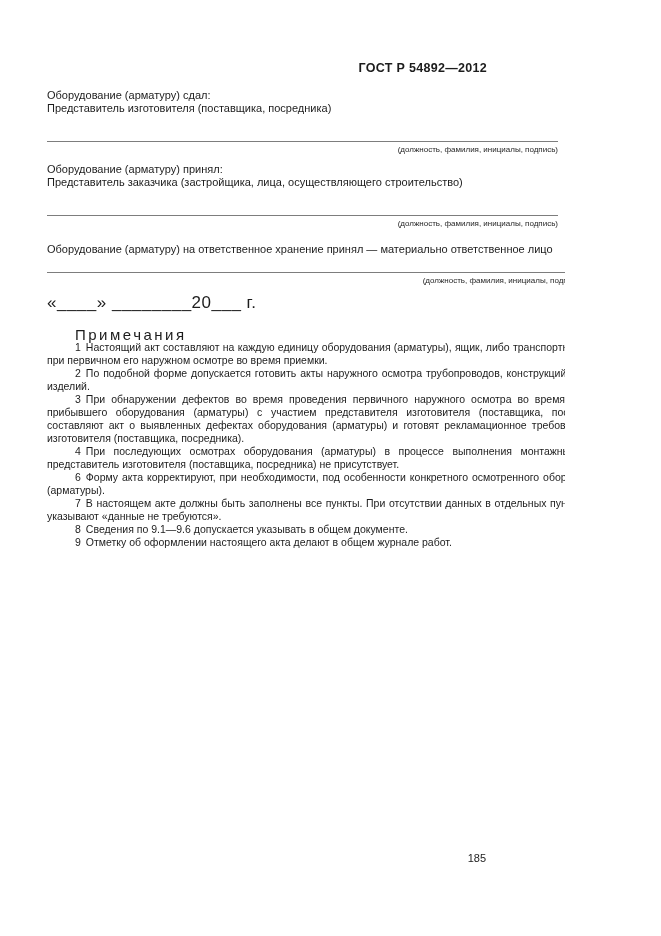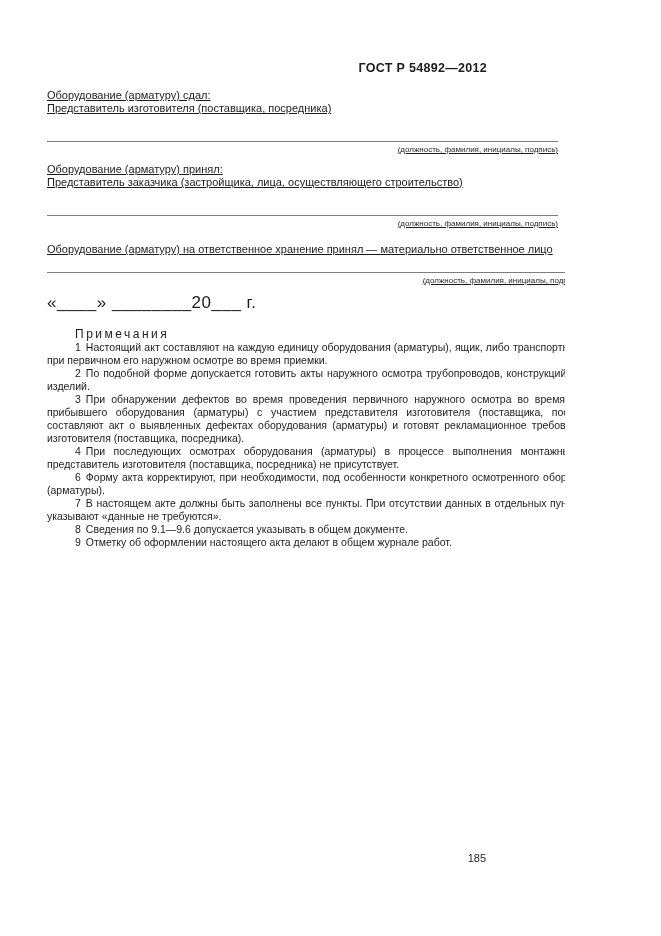--- a/index.html
+++ b/index.html
@@ -21,21 +21,21 @@
     font-weight: bold;
     letter-spacing: 0.3px;
   }
   .content {
     position: absolute;
     left: 47px;
     top: 89px;
     width: 565px;
   }
   .t11 { font-size: 11px; line-height: 13px; }
-  .sig-block { margin: 0; text-decoration: underline; }
+  .sig-block { margin: 0; }
   .sig-row { display: flex; align-items: flex-end; }
   .sig-line {
     display: inline-block;
     border-bottom: 1px solid #7d7d7d;
     height: 8px;
   }
   .line-short { width: 511px; }
   .line-full  { width: 536px; }
   .stamp {
     font-size: 9px;
@@ -58,21 +58,21 @@
   .sigrow-gap3 { margin-top: 2px; }
   .date-row {
     margin-top: 11px;
     font-size: 17px;
     line-height: 13px;
     letter-spacing: 0.5px;
     white-space: pre;
   }
   .notes { margin-top: 19px; }
   .notes-title {
-    font-size: 12px;
+    font-size: 15px;
     line-height: 13px;
     letter-spacing: 2.5px;
     margin-left: 28px;
   }
   .note-item {
     font-size: 10.5px;
     line-height: 13px;
     text-align: justify;
     text-indent: 28px;
     margin: 0;

